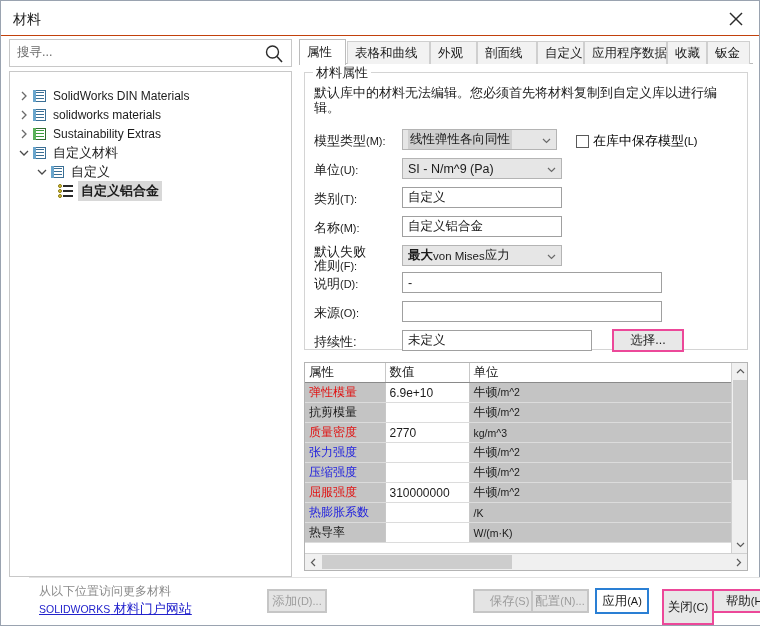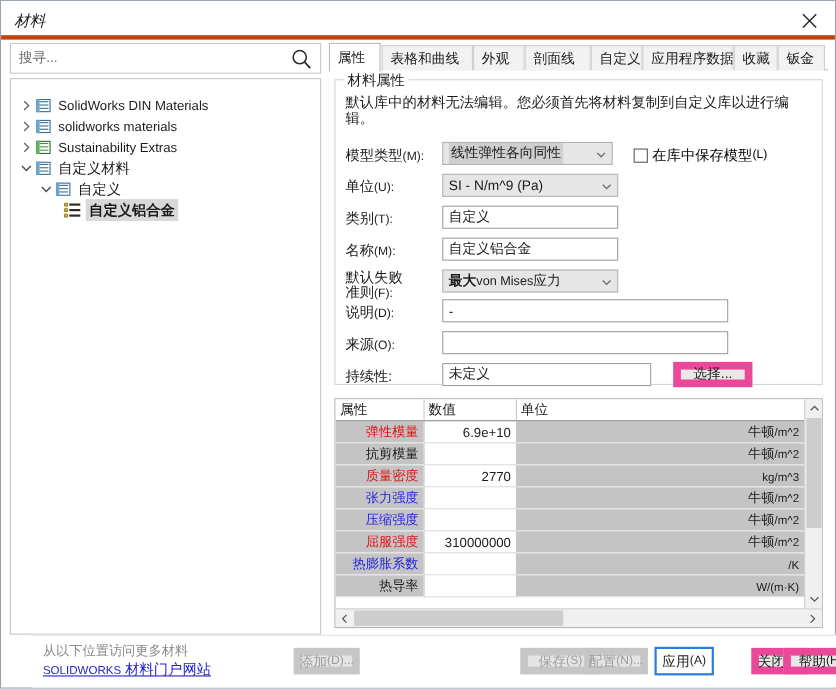--- a/index.html
+++ b/index.html
@@ -26,23 +26,22 @@
     box-sizing: border-box;
   }
 
   
   .titlebar {
     position: absolute;
     left: 0; top: 0;
     width: 758px;
     height: 35px;
     background: #ffffff;
-    border-bottom: 4px solid #c2410c;
-    box-sizing: border-box;
-    font-style: italic;
+    border-bottom: 1px solid #c2410c;
+    box-sizing: border-box;
   }
   .title-text {
     position: absolute;
     left: 12px; top: 10px;
     font-size: 14px;
     color: #1b1b1b;
   }
   .close-btn {
     position: absolute;
     right: 8px; top: 6px;
@@ -318,21 +317,21 @@
     width: 13px; height: 13px;
     border: 1px solid #5a5a5a;
     background: #ffffff;
     margin-right: 4px;
     box-sizing: border-box;
   }
 
   .btn {
     position: absolute;
     background: #e8e8e8;
-    border: 7px solid #ec4899;
+    border: 2px solid #ec4899;
     box-sizing: border-box;
     display: flex;
     align-items: center;
     justify-content: center;
     font-size: 12.5px;
     color: #1b1b1b;
     white-space: nowrap;
   }
   .btn.disabled { color: #9d9d9d; background: #e4e4e4; border-color: #c6c6c6; }
   .btn.focused {
@@ -369,21 +368,20 @@
   }
   table.props td {
     border-right: 1px solid #c8c8c8;
     border-bottom: 1px solid #dcdcdc;
     font-size: 12px;
     padding: 1px 4px;
     height: 17px;
     color: #1b1b1b;
     overflow: hidden;
     white-space: nowrap;
-    text-align: right;
   }
   td.cell-name { background: #c4c4c4; font-size: 12.5px; }
   td.cell-val  { background: #ffffff; }
   td.cell-unit { background: #c4c4c4; font-size: 12.5px; }
   .req  { color: #e01111; }
   .opt  { color: #2222dd; }
   .norm { color: #1b1b1b; }
   .unit-sm { font-size: 10.5px; }
 
   .vscroll {
@@ -829,21 +827,21 @@
         <span class="mn">(S)</span>
     </div>
     <div class="btn disabled" style="left:502px;top:11px;width:58px;height:24px">
       <span>配置</span>
         <span class="mn">(N)...</span>
     </div>
     <div class="btn focused" style="left:566px;top:10px;width:54px;height:26px">
       <span>应用</span>
         <span class="mn">(A)</span>
     </div>
-    <div class="btn" style="left:654px;top:11px;width:52px;height:24px">
+    <div class="btn" style="left:633px;top:11px;width:52px;height:36px">
       <span>关闭</span>
         <span class="mn">(C)</span>
     </div>
     <div class="btn" style="left:683px;top:11px;width:68px;height:24px">
       <span>帮助</span>
         <span class="mn">(H)</span>
     </div>
 
     <div class="grip">
       <i style="left:8px;top:8px"></i>

